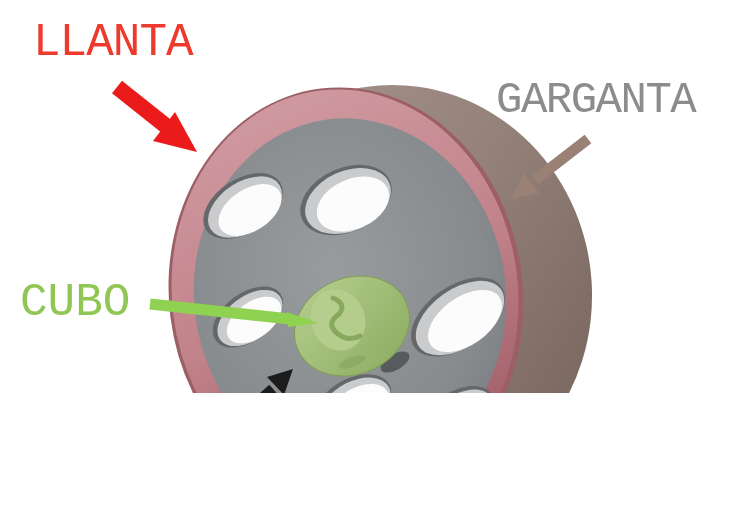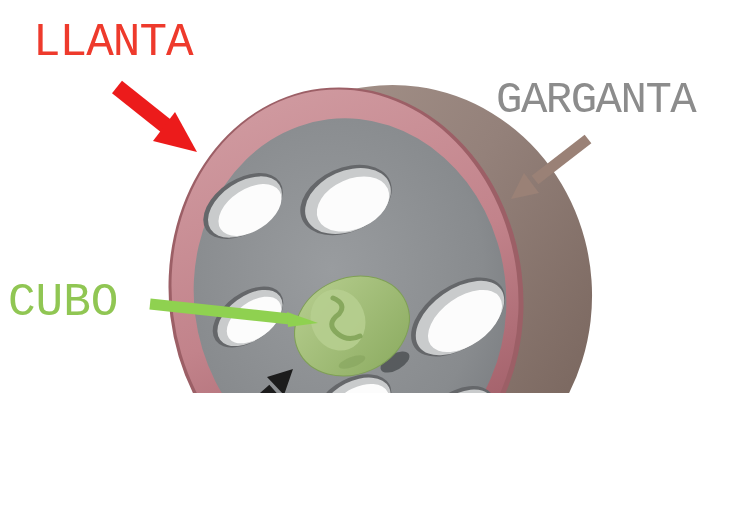--- a/index.html
+++ b/index.html
@@ -14,21 +14,21 @@
   .canvas svg { position: absolute; inset: 0; display: block; }
   .part-label {
     position: absolute;
     line-height: 1;
     font-weight: 400;
     white-space: nowrap;
     user-select: none;
   }
   .label-llanta   { left: 33px;  top: 20px;  font-size: 46px; letter-spacing: -1px; }
   .label-garganta { left: 486px; top: 78px;  font-size: 44px; letter-spacing: -1.5px; margin-left: 10px; }
-  .label-cubo     { left: 8px;   top: 280px; font-size: 46px; letter-spacing: 0; }
+  .label-cubo     { left: 20px;   top: 280px; font-size: 46px; letter-spacing: 0; }
   .label-cuerpo   { left: 70px;  top: 404px; font-size: 46px; letter-spacing: -2px; }
 </style>
 </head>
 <body>
 
 <div class="canvas">
 
   <svg viewBox="0 0 754 517" width="754" height="517">
     <defs>
       <linearGradient id="gradBarrel" x1="0.15" y1="0" x2="1" y2="0.65">

